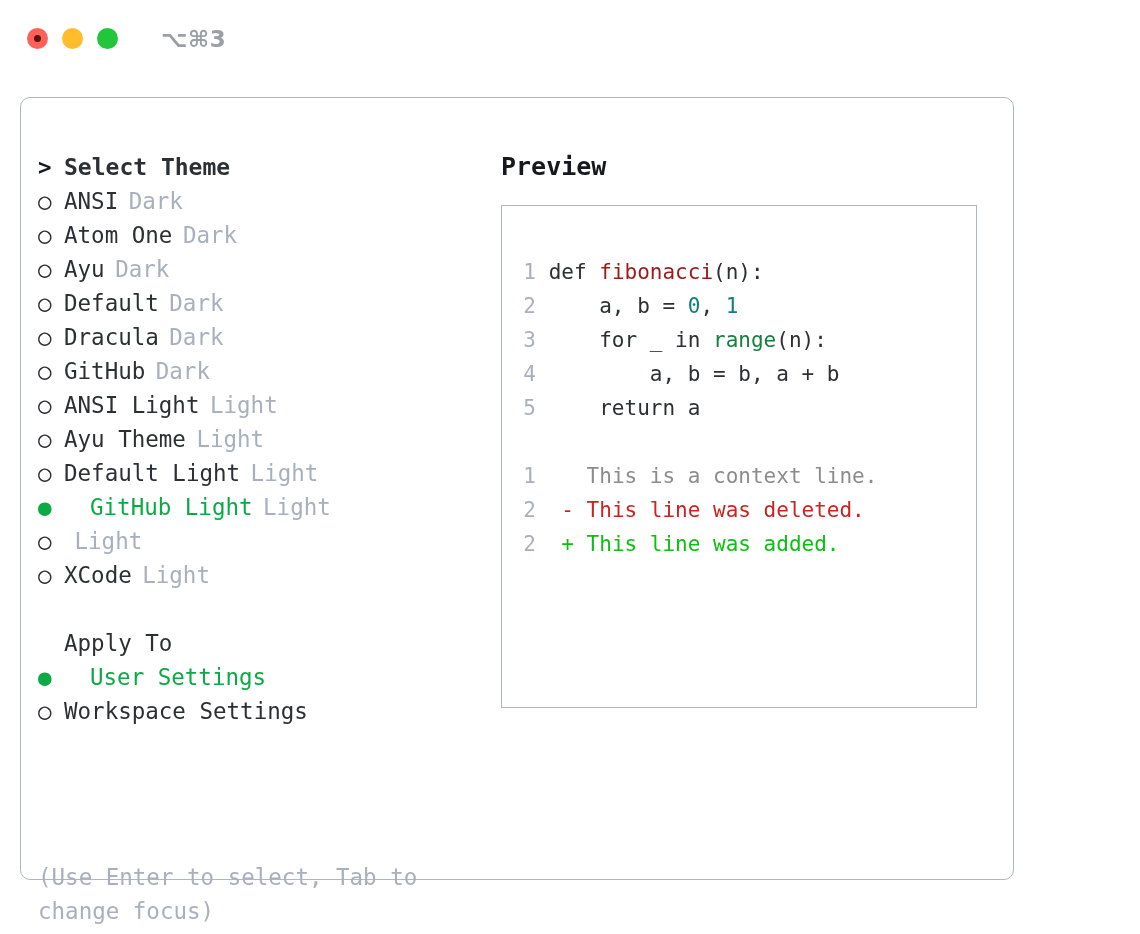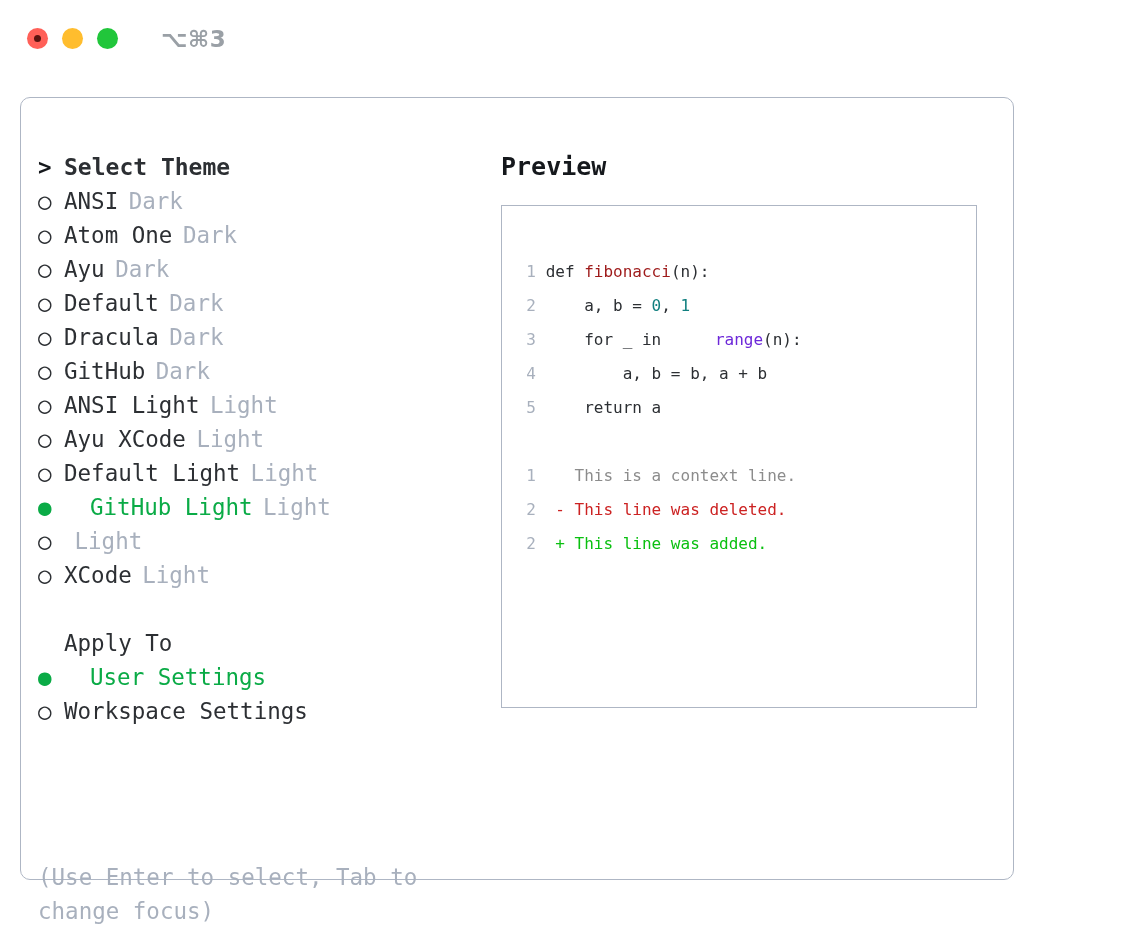--- a/index.html
+++ b/index.html
@@ -175,41 +175,41 @@
     box-sizing: border-box;
     border: 1.6px solid #aeb6c4;
     background: #ffffff;
     position: relative;
   }
 
   #code-lines {
     position: absolute;
     left: 12px;
     top: 49px;
-    font-size: 16px;
+    font-size: 21px;
     line-height: 34px;
     white-space: pre;
   }
 
   .cline {
     height: 34px;
     line-height: 34px;
     white-space: pre;
     color: #2c2f33;
   }
   .lnum {
     display: inline-block;
     width: 22px;
     text-align: right;
     color: #a8b0bd;
   }
 
   .tok-fn   { color: #9e1a1a; }
   .tok-num  { color: #107f7f; }
-  .tok-blue { color: #6d28d9; margin-left: 44px; }
+  .tok-blue { color: #15803d; }
   .tok-plain{ color: #2c2f33; }
 
   .diff-ctx { color: #8c8c8c; }
   .diff-del { color: #cc2222; }
   .diff-add { color: #0ac010; }
 
   .gap-line { height: 34px; }
 </style>
 </head>
 <body>
@@ -236,21 +236,21 @@
         </div>
 
         <div id="theme-list">
             <div class="row"><span class="marker">○</span><span class="label">ANSI</span><span class="variant">Dark</span></div>
             <div class="row"><span class="marker">○</span><span class="label">Atom One</span><span class="variant">Dark</span></div>
             <div class="row"><span class="marker">○</span><span class="label">Ayu</span><span class="variant">Dark</span></div>
             <div class="row"><span class="marker">○</span><span class="label">Default</span><span class="variant">Dark</span></div>
             <div class="row"><span class="marker">○</span><span class="label">Dracula</span><span class="variant">Dark</span></div>
             <div class="row"><span class="marker">○</span><span class="label">GitHub</span><span class="variant">Dark</span></div>
             <div class="row"><span class="marker">○</span><span class="label">ANSI Light</span><span class="variant">Light</span></div>
-            <div class="row"><span class="marker">○</span><span class="label">Ayu XCode</span><span class="variant">Light</span></div>
+            <div class="row"><span class="marker">○</span><span class="label">Ayu Theme</span><span class="variant">Light</span></div>
             <div class="row"><span class="marker">○</span><span class="label">Default Light</span><span class="variant">Light</span></div>
             <div class="row"><span class="marker filled">●</span><span class="label selected">GitHub Light</span><span class="variant">Light</span></div>
             <div class="row"><span class="marker">○</span><span class="variant">Light</span></div>
             <div class="row"><span class="marker">○</span><span class="label">XCode</span><span class="variant">Light</span></div>
           </div>
 
         <div class="spacer-row"></div>
 
         <div class="row" id="apply-header">
           <span class="marker blank">○</span>

